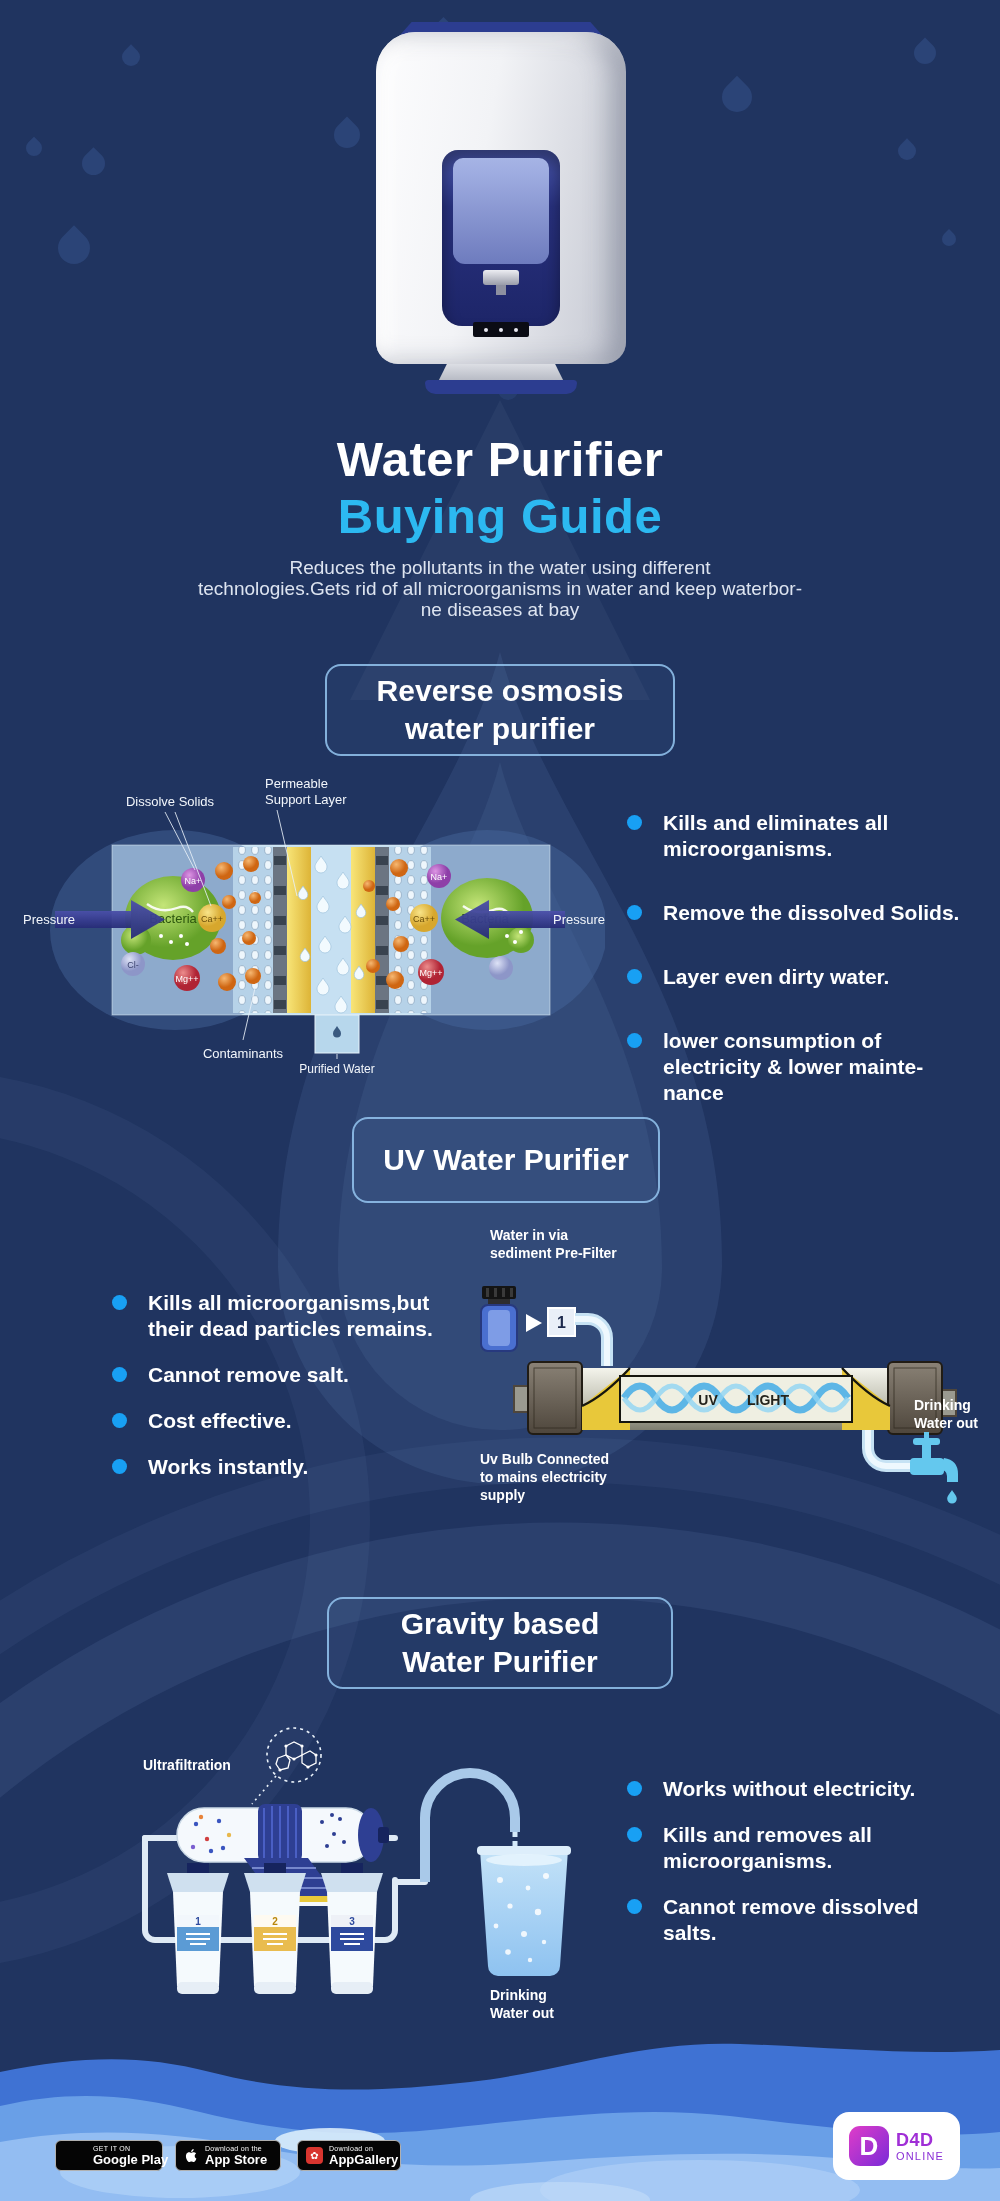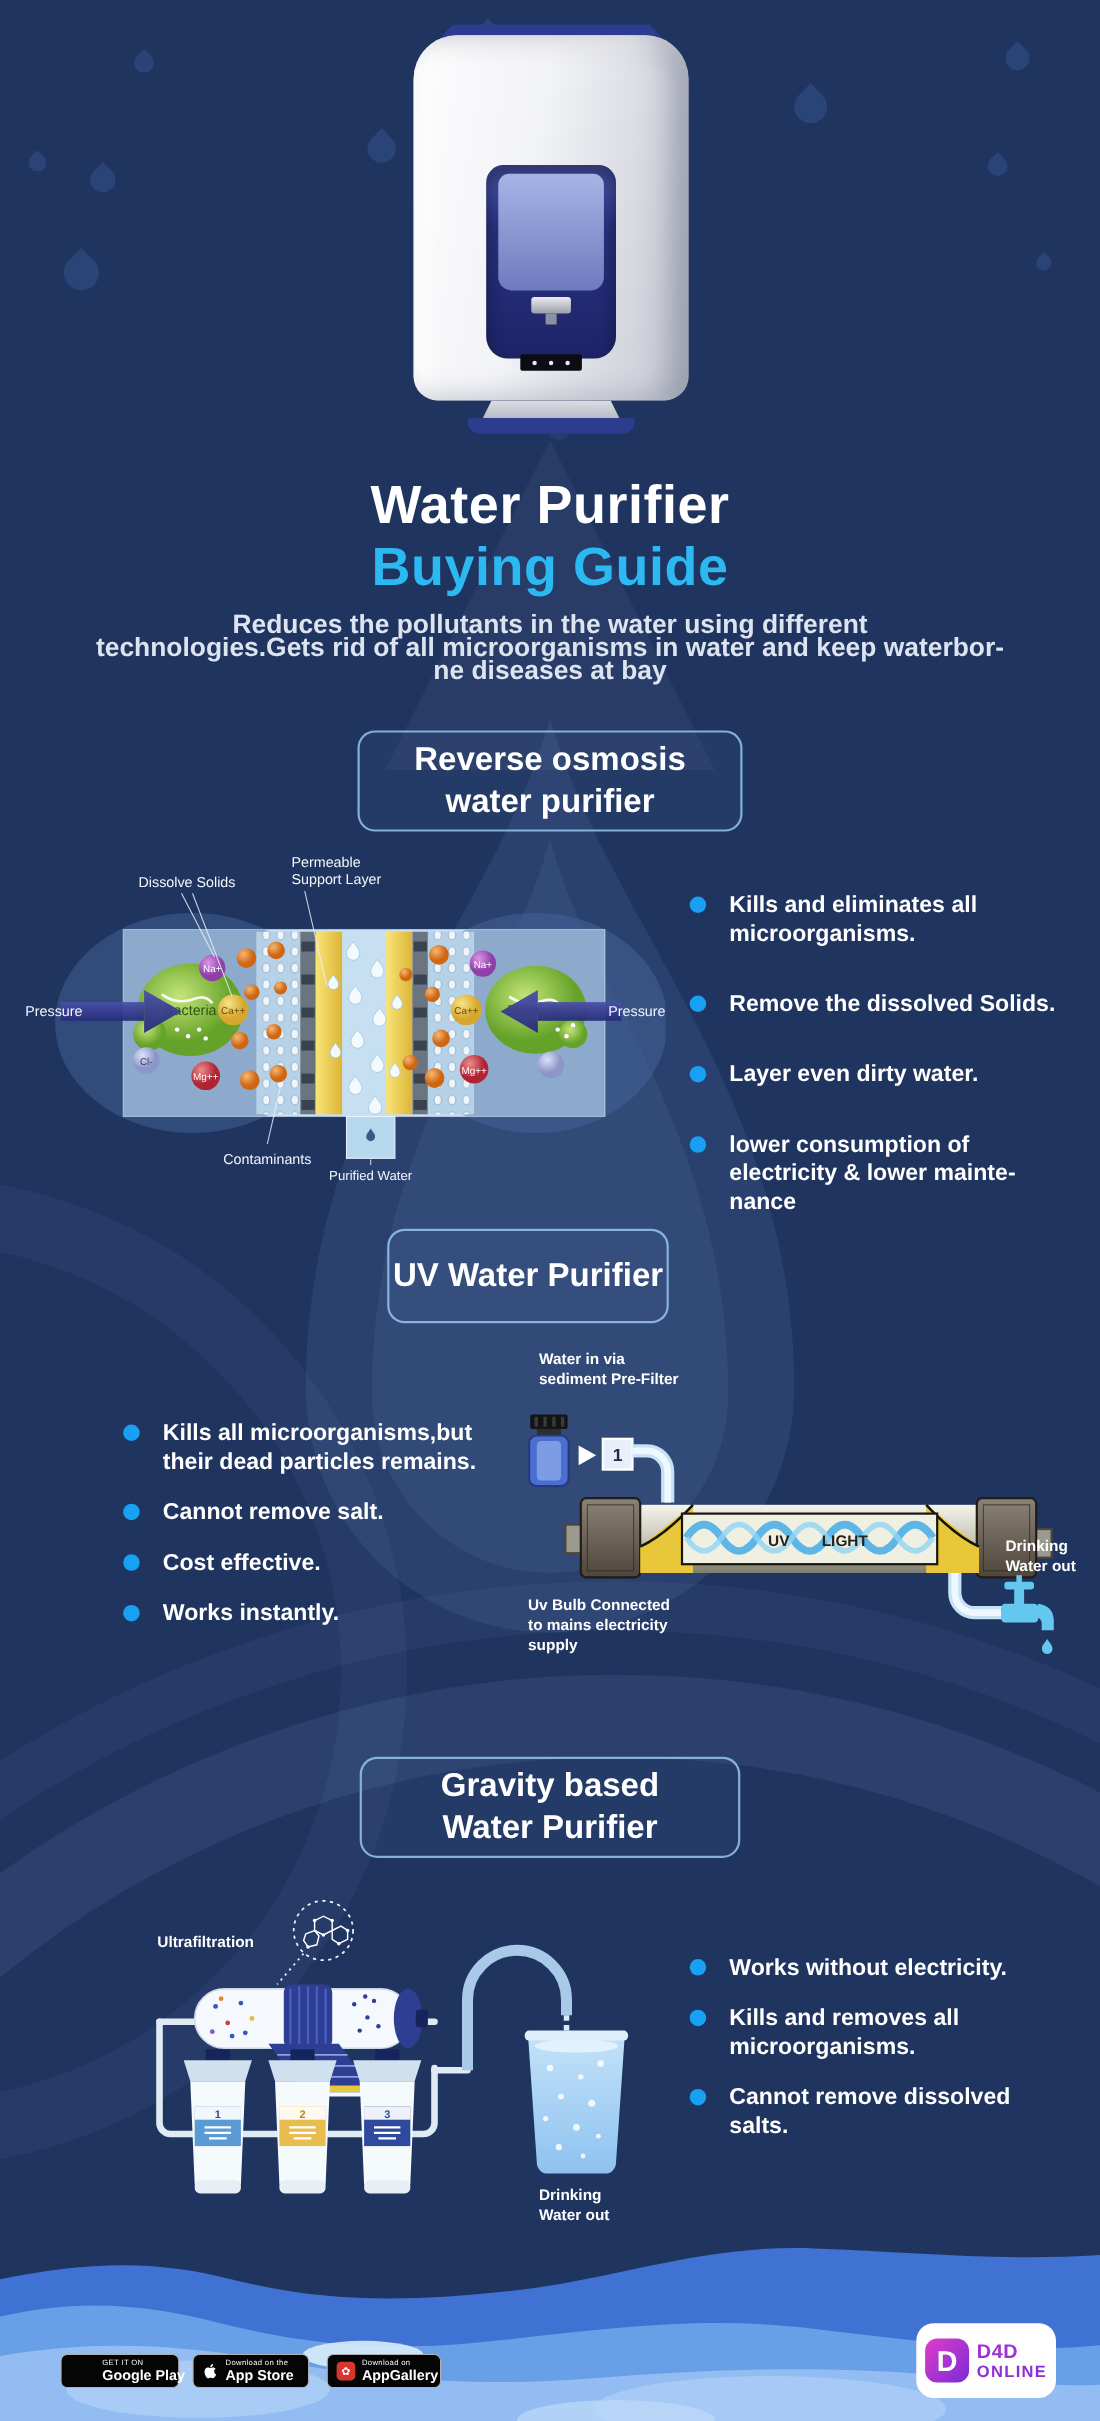--- a/index.html
+++ b/index.html
@@ -35,21 +35,21 @@
   .p-panel i{width:4px;height:4px;border-radius:50%;background:#e8e8f0;}
   .p-tray{position:absolute;left:50%;transform:translateX(-50%);bottom:6px;width:132px;height:24px;
           background:linear-gradient(#dcdee4,#a6aab6);clip-path:polygon(9% 0,91% 0,100% 100%,0 100%);}
   .p-base{position:absolute;left:50%;transform:translateX(-50%);bottom:0;width:152px;height:14px;
           background:#2c3d90;border-radius:4px 4px 12px 12px;}
 
   
   .header{position:absolute;left:0;right:0;top:432px;text-align:center;color:#fff;}
   .title-1{font-size:49px;font-weight:700;line-height:55px;letter-spacing:.5px;}
   .title-2{font-size:49px;font-weight:700;line-height:58px;letter-spacing:.5px;color:#2cb9f1;}
-  .subtitle{margin-top:12px;font-size:24px;line-height:21px;color:#dde4f0;font-weight:700;}
+  .subtitle{margin-top:12px;font-size:19px;line-height:21px;color:#dde4f0;font-weight:400;}
   .subtitle span{display:block;}
 
   
   .pill{position:absolute;box-sizing:border-box;border:2px solid rgba(148,198,240,.85);border-radius:16px;
         background:rgba(95,135,205,.07);color:#fff;display:flex;flex-direction:column;align-items:center;
         justify-content:center;font-weight:700;font-size:30px;line-height:1.27;text-align:center;}
 
   
   .bullets{position:absolute;display:flex;flex-direction:column;}
   .bullet{display:flex;align-items:flex-start;}
@@ -65,21 +65,21 @@
   .ag-icon{width:17px;height:17px;border-radius:4px;background:#d8352f;color:#fff;display:flex;
         align-items:center;justify-content:center;font-size:10px;flex:0 0 auto;}
 
   
   .d4d{position:absolute;left:833px;top:2112px;width:127px;height:68px;background:#fff;border-radius:16px;
        display:flex;align-items:center;justify-content:center;gap:7px;}
   .d4d-icon{width:40px;height:40px;border-radius:11px;background:linear-gradient(135deg,#e03cc8,#7a2bd8);
        color:#fff;font-size:26px;font-weight:700;display:flex;align-items:center;justify-content:center;}
   .d4d-text{display:flex;flex-direction:column;line-height:1;}
   .d4d-name{font-size:18px;font-weight:800;color:#a02fd6;letter-spacing:.5px;}
-  .d4d-sub{font-size:15px;font-weight:700;color:#8b2fd6;letter-spacing:1.2px;margin-top:2px;}
+  .d4d-sub{font-size:11px;font-weight:400;color:#8b2fd6;letter-spacing:1.2px;margin-top:2px;}
 </style>
 </head>
 <body>
 
 <div id="poster">
 
   <svg id="bg-decor" width="1000" height="2201" viewBox="0 0 1000 2201">
     <polygon points="500,400 350,700 650,700" fill="rgba(190,210,245,0.05)"></polygon>
     <path d="M500,652 C548,832 722,992 722,1262 A222,222 0 1 1 278,1262 C278,992 452,832 500,652 Z" fill="rgba(140,175,235,0.10)"></path>
     <path d="M500,762 C536,902 662,1032 662,1268 A162,162 0 1 1 338,1268 C338,1032 464,902 500,762 Z" fill="rgba(150,185,240,0.08)"></path>
@@ -318,21 +318,21 @@
     <div class="bullet">
       <span class="dot"></span>
       <span class="txt">Layer even dirty water.</span>
     </div>
     <div class="bullet">
       <span class="dot"></span>
       <span class="txt">lower consumption of electricity  &amp; lower mainte- nance</span>
     </div>
   </div>
 
-  <div class="pill" style="left:352px;top:1117px;width:256px;height:86px;">
+  <div class="pill" style="left:352px;top:1117px;width:308px;height:86px;">
     <span>UV Water Purifier</span>
   </div>
 
   <div class="bullets" style="left:112px;top:1290px;width:350px;gap:20px;">
     <div class="bullet">
       <span class="dot"></span>
       <span class="txt">Kills all microorganisms,but their dead particles remains.</span>
     </div>
     <div class="bullet">
       <span class="dot"></span>

